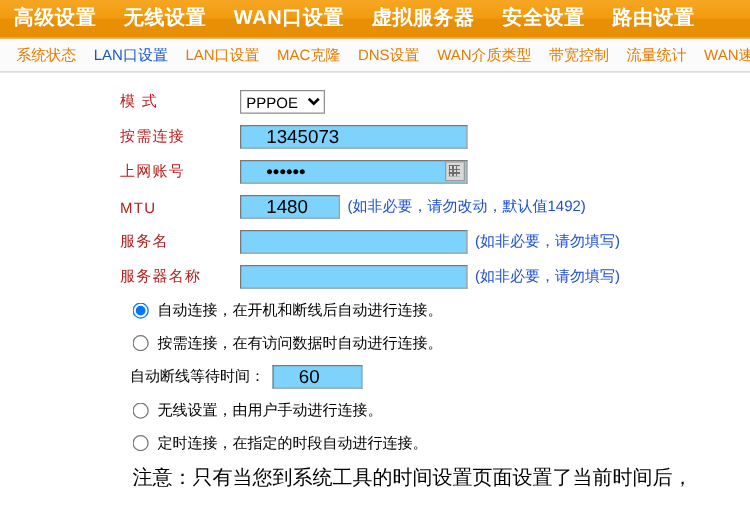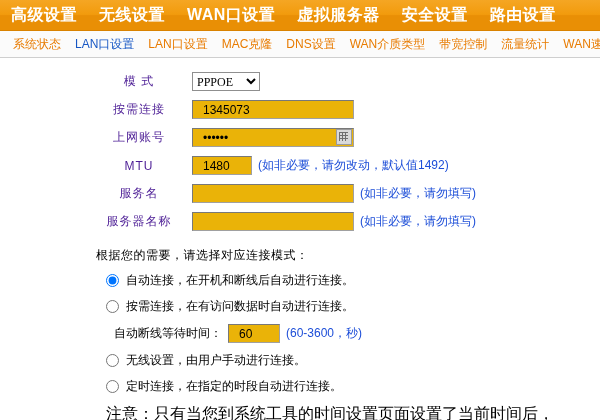--- a/index.html
+++ b/index.html
@@ -63,48 +63,48 @@
   .form {
     margin-left: 96px;
   }
   .row {
     display: flex;
     align-items: center;
     margin-bottom: 9px;
   }
   .label {
     width: 86px;
-    text-align: center;
+    text-align: left;
     padding-right: 10px;
     font-size: 12px;
-    color: #4c1d95;
+    color: #b91c1c;
     letter-spacing: 1px;
     white-space: nowrap;
   }
   .field {
     display: flex;
     align-items: center;
   }
   input[type="text"], input[type="password"] {
     font-family: "Liberation Sans", sans-serif;
-    font-size: 12px;
+    font-size: 15px;
     height: 15px;
     border: 1px solid #a0a0a0;
     border-top-color: #787878;
     border-left-color: #787878;
-    background: #eab308;
-    padding: 1px 10px;
+    background: #7dd3fc;
+    padding: 1px 20px;
     box-sizing: content-box;
   }
   .w-wide { width: 140px; }
   .w-mtu  { width: 38px; }
   .w-small{ width: 30px; }
 
   select {
-    font-family: Liberation Serif, serif;
+    font-family: Liberation Sans, sans-serif;
     font-size: 12px;
     height: 19px;
     width: 68px;
     border: 1px solid #8f8f8f;
     background: #ffffff;
   }
 
   .hint {
     font-size: 12px;
     margin-left: 6px;
@@ -147,21 +147,21 @@
     align-items: center;
     margin: 0 0 9px 10px;
     font-size: 12px;
   }
   .radio-row input[type="radio"] {
     margin: 0 7px 0 0;
   }
   .indent-row {
     display: flex;
     align-items: center;
-    margin: 0 0 9px 18px;
+    margin: 0 0 9px 8px;
     font-size: 12px;
   }
   .indent-row .lab { margin-right: 6px; }
   .indent-row .hint { margin-left: 6px; }
 
   .note {
     margin: 4px 0 0 10px;
     font-size: 16px;
     color: #000;
     white-space: nowrap;
@@ -237,36 +237,34 @@
     </div>
 
     <div class="row">
       <div class="label">服务器名称</div>
       <div class="field">
         <input type="text" class="w-wide" value="" style="">
         <span class="hint">(如非必要，请勿填写)</span>
       </div>
     </div>
 
-    <div class="section-title">根据您的需要，请选择对应连接模式：</div>
 
     <div class="radio-row">
       <input type="radio" name="connmode" checked="" style="">
       <span>自动连接，在开机和断线后自动进行连接。</span>
     </div>
 
     <div class="radio-row">
       <input type="radio" name="connmode" style="">
       <span>按需连接，在有访问数据时自动进行连接。</span>
     </div>
 
     <div class="indent-row">
       <span class="lab">自动断线等待时间：</span>
       <input type="text" class="w-small" value="60" style="">
-      <span class="hint">(60-3600，秒)</span>
     </div>
 
     <div class="radio-row">
       <input type="radio" name="connmode" style="">
       <span>无线设置，由用户手动进行连接。</span>
     </div>
 
     <div class="radio-row">
       <input type="radio" name="connmode" style="">
       <span>定时连接，在指定的时段自动进行连接。</span>

